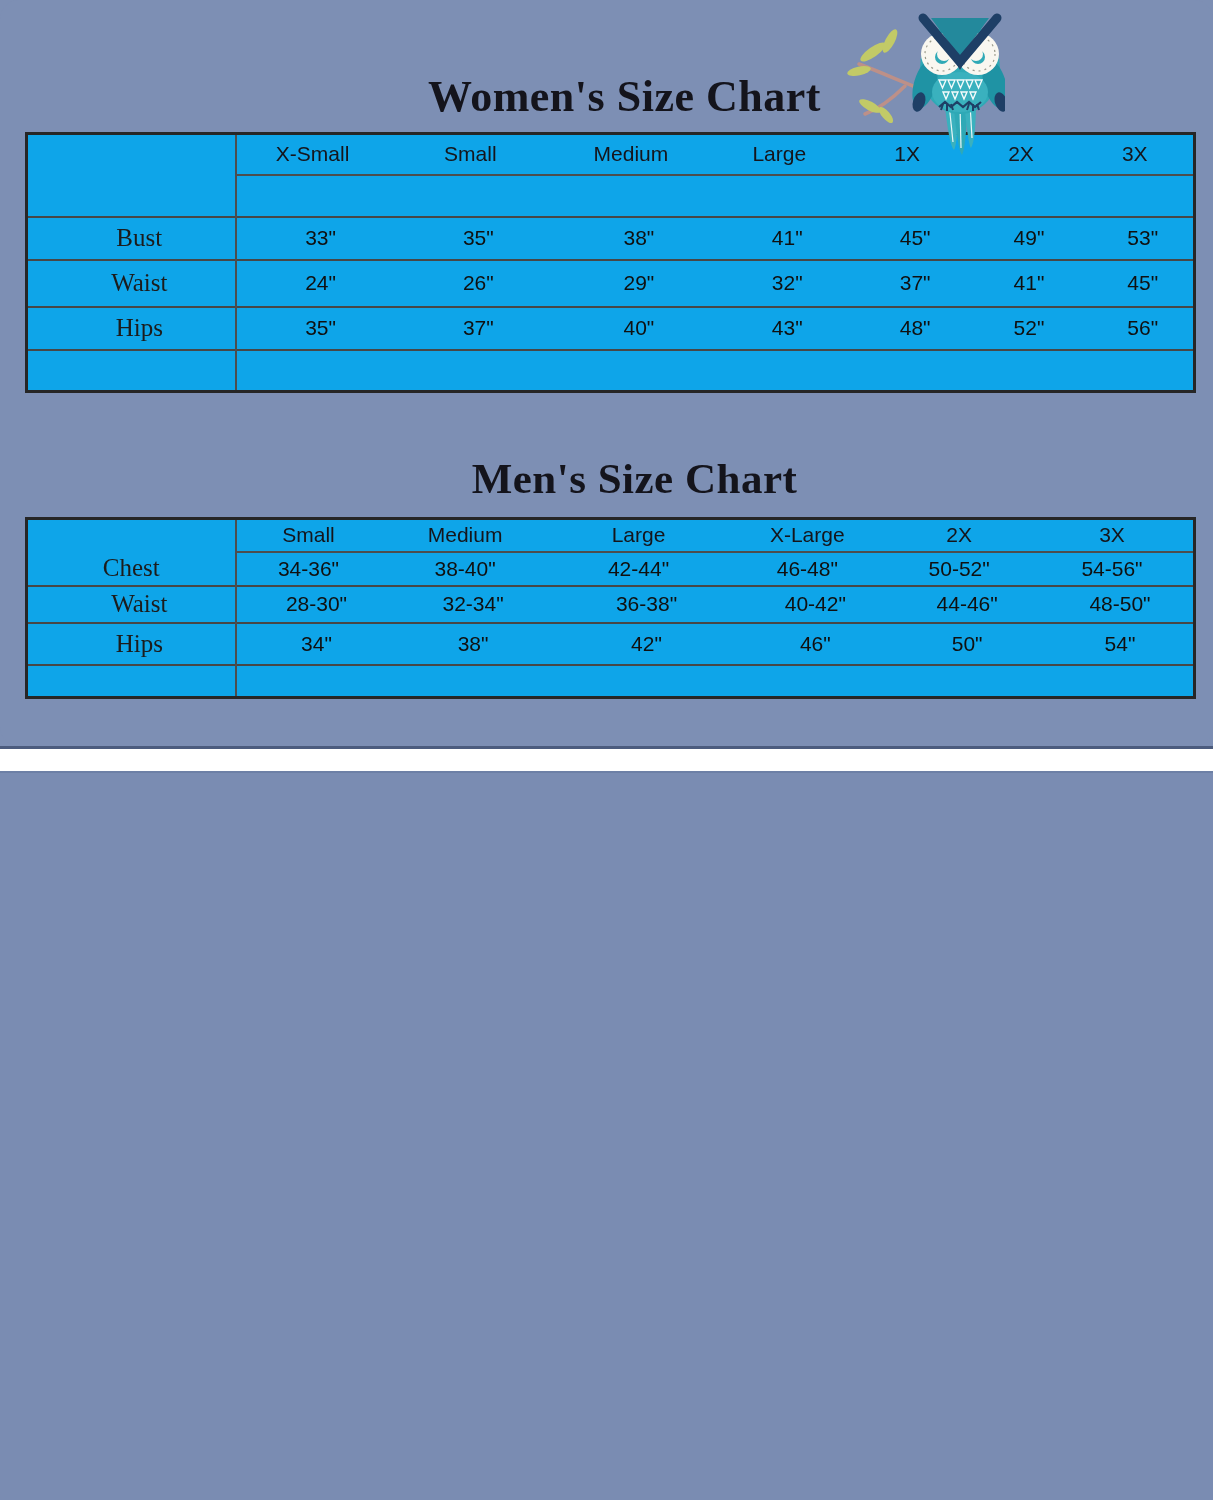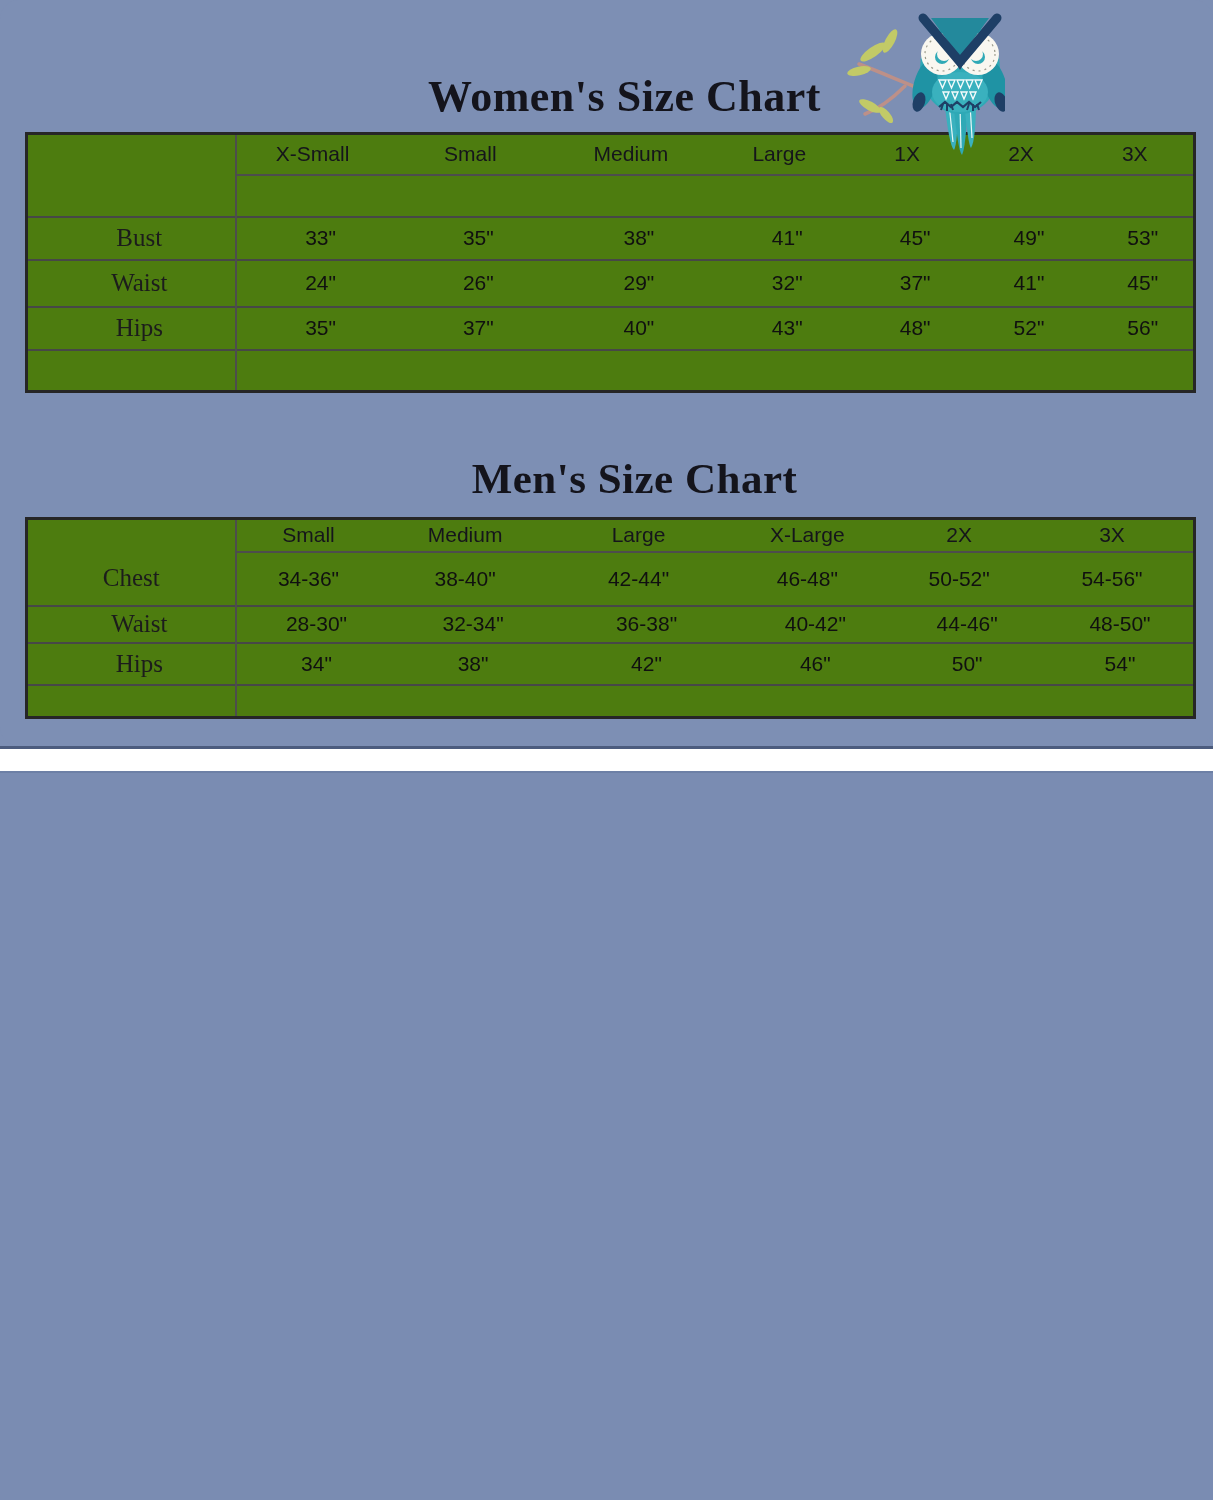--- a/index.html
+++ b/index.html
@@ -23,21 +23,21 @@
   }
   .chart-title {
     position:absolute; left:0; width:1213px; text-align:center;
     font-family:"Liberation Serif", serif; font-weight:bold;
     color:#14141c; line-height:1.12; letter-spacing:0.5px;
   }
   #womens-title  { top:72px;   font-size:44px; transform:translateX(18px); }
   #mens-title    { top:455px;  font-size:43px; transform:translateX(28px); }
 
   table {
-    position:absolute; border-collapse:collapse; background:#4d7c0f;
+    position:absolute; border-collapse:collapse; background:#0ea5e9;
     table-layout:fixed; empty-cells:show;
   }
   #table-womens  { left:25px; top:132px;  width:1171px; border:3px solid #262626; }
   #table-mens    { left:25px; top:517px;  width:1171px; border:3px solid #262626; }
 
   td { vertical-align:middle; text-align:center; overflow:hidden; white-space:nowrap; }
   td.label { border-right:2px solid #4d4d4d; }
   tr.header td.size { border-bottom:2px solid #4d4d4d; }
   tr.lined td { border-top:2px solid #474747;padding-left:16px; }
 
@@ -205,21 +205,21 @@
       <tbody>
         <tr class="header" style="height: 33px;">
           <td class="label"></td>
           <td class="size">Small</td>
           <td class="size">Medium</td>
           <td class="size">Large</td>
           <td class="size">X-Large</td>
           <td class="size">2X</td>
           <td class="size">3X</td>
         </tr>
-        <tr style="height: 54px;">
+        <tr style="height: 34px;">
           <td class="label">Chest</td>
           <td class="val">34-36"</td>
           <td class="val">38-40"</td>
           <td class="val">42-44"</td>
           <td class="val">46-48"</td>
           <td class="val">50-52"</td>
           <td class="val">54-56"</td>
         </tr>
         <tr class="lined" style="height: 37px;">
           <td class="label">Waist</td>

